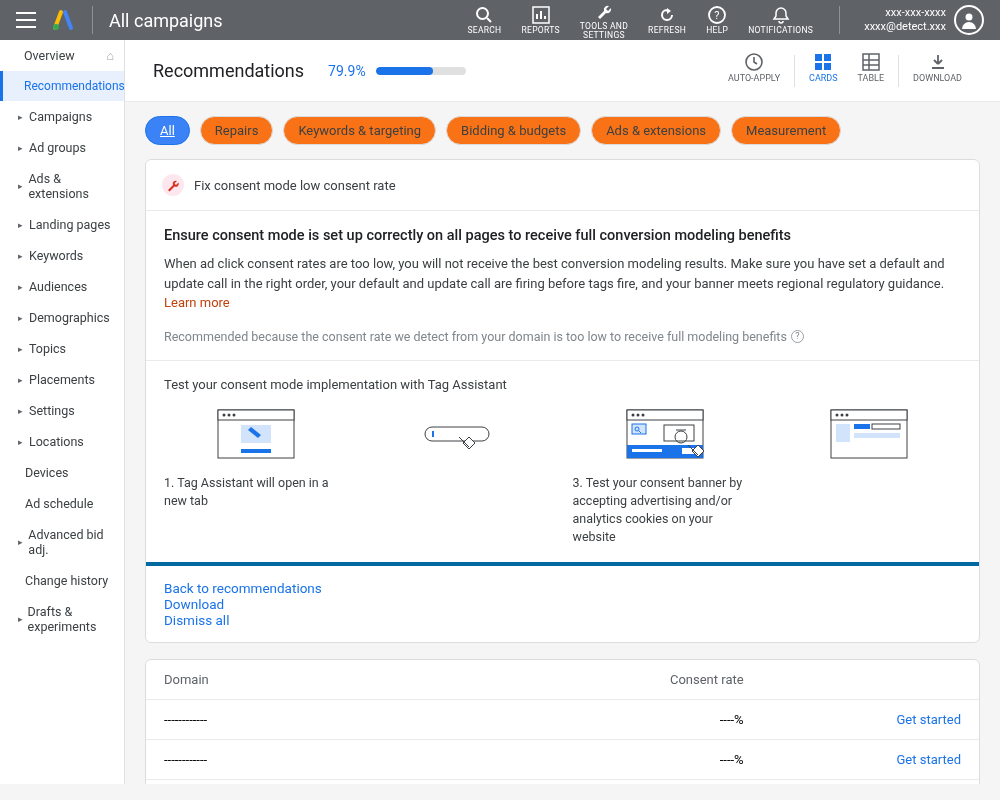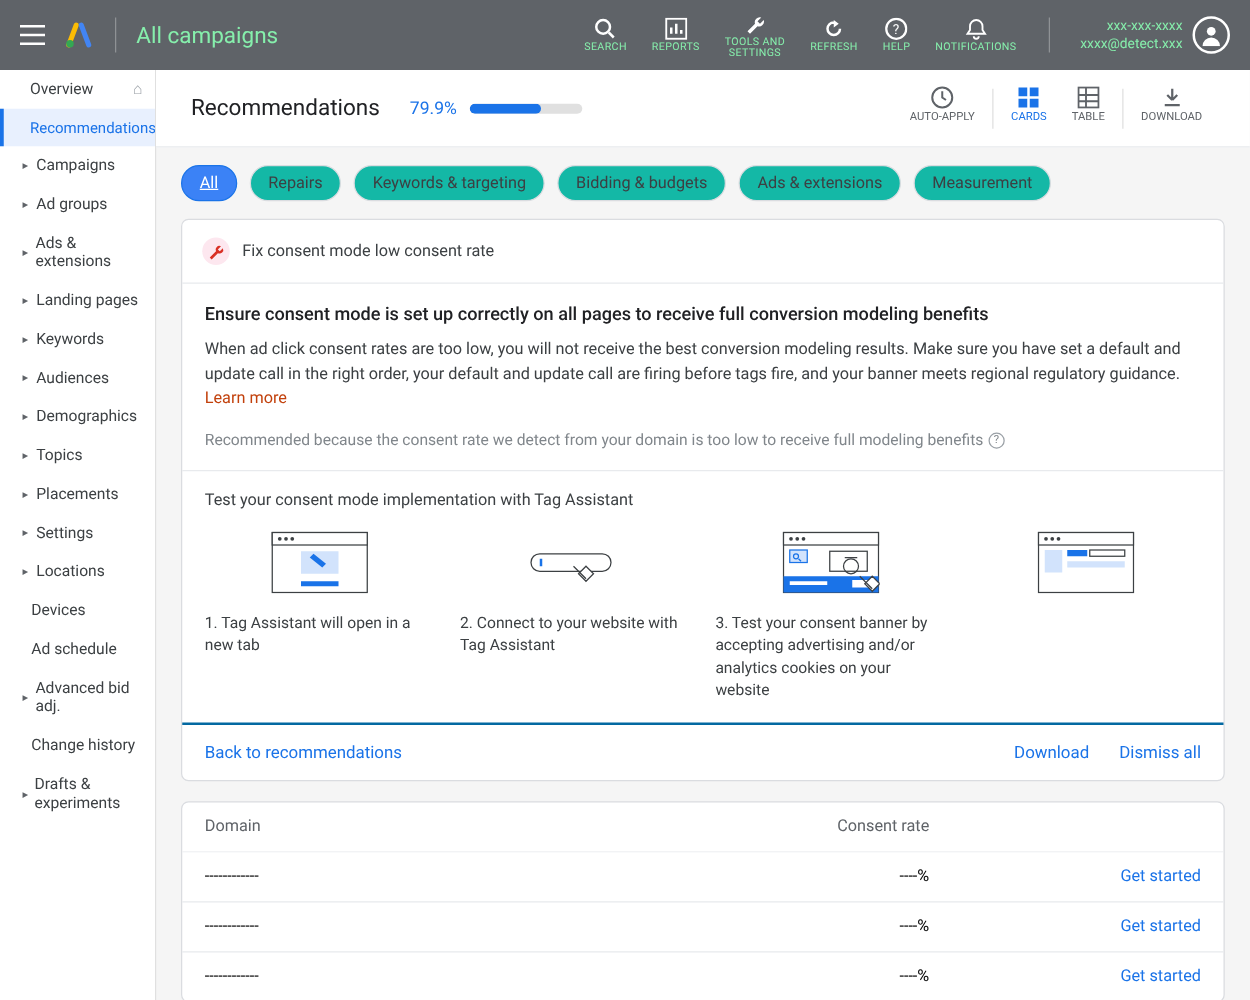--- a/index.html
+++ b/index.html
@@ -1,19 +1,19 @@
 <!DOCTYPE html>
 <html><head>
 <meta charset="utf-8">
 <style>
   * { box-sizing: border-box; margin: 0; padding: 0; font-family: Roboto, Arial, sans-serif; }
   body { background: #f5f5f5; width: 1000px; height: 800px; overflow: hidden; }
 
   
-  .topbar { background: #5f6368; height: 56px; display: flex; align-items: center; color: #86efac; padding: 0 16px 0 12px; }
+  .topbar { background: #5f6368; height: 40px; display: flex; align-items: center; color: #ffffff; padding: 0 16px 0 12px; }
   .hamburger { padding: 4px; }
   .logo { margin-left: 10px; padding: 2px; }
   .vline { width: 1px; height: 28px; background: rgba(255,255,255,0.3); margin: 0 16px; }
   .top-title { font-size: 18px; font-weight: 400; }
   .top-spacer { flex: 1; }
   .top-tool { display: flex; flex-direction: column; align-items: center; justify-content: center; font-size: 8.5px; line-height: 1.1; margin: 0 10px; cursor: pointer; letter-spacing: 0.3px; }
   .top-tool .ico { height: 22px; display: flex; align-items: center; justify-content: center; }
   .acct { display: flex; align-items: center; margin-left: 8px; }
   .acct-text { font-size: 11px; text-align: right; line-height: 14px; margin-right: 8px; }
   .avatar { width: 30px; height: 30px; border: 2px solid #fff; border-radius: 50%; display:flex; align-items:center; justify-content:center; }
@@ -34,40 +34,40 @@
   .progress { width: 90px; height: 8px; background: #e0e0e0; border-radius: 4px; margin-left: 10px; overflow: hidden; }
   .progress .fill { background: #1a73e8; height: 100%; border-radius: 4px; }
   .header-actions { margin-left: auto; display: flex; }
   .ha { display: flex; flex-direction: column; align-items: center; font-size: 9px; color: #5f6368; margin: 0 10px; cursor:pointer; }
   .ha.sel { color: #1a73e8; }
   .ha .ico { height: 22px; display:flex; align-items:center; justify-content:center; }
   .ha-sep { width: 1px; background: #e0e0e0; margin: 4px 4px; height: 32px; }
 
   
   .chips { padding: 14px 20px; display: flex; gap: 10px; }
-  .chip { background: #14b8a6; border: 1px solid #dadce0; border-radius: 16px; padding: 6px 14px; font-size: 13px; color: #3c4043; cursor: pointer; }
+  .chip { background: #f97316; border: 1px solid #dadce0; border-radius: 16px; padding: 6px 14px; font-size: 13px; color: #3c4043; cursor: pointer; }
   .chip.sel { background: #3b82f6; color: #fff; border-color: #1a73e8; text-decoration: underline; }
 
   
   .card { background: #fff; margin: 0 20px 16px; border: 1px solid #dadce0; border-radius: 6px; }
   .card-hdr { padding: 14px 16px; display:flex; align-items:center; border-bottom:1px solid #e8eaed; }
   .wrench-badge { width:22px; height:22px; border-radius:50%; background:#fde7ef; display:flex; align-items:center; justify-content:center; margin-right:10px;}
   .card-body { padding: 16px 18px; border-bottom:1px solid #e8eaed; font-size: 13px; color:#3c4043; }
   .card-body h3 { font-size: 14.5px; font-weight: 500; color:#202124; margin-bottom: 10px; }
   .card-body p { line-height: 1.5; }
   .lm { color:#c2410c; cursor:pointer; }
   .reason { color:#80868b; font-size: 12.5px; margin-top: 16px; display:flex; align-items:center; gap:4px;}
 
   .steps-sec { padding: 16px 18px; }
   .steps-title { font-size: 13px; color:#3c4043; margin-bottom: 16px; }
   .steps { display: flex; gap: 20px; }
   .step { flex: 1; font-size: 12.5px; color:#3c4043; line-height: 1.45; }
   .step-img { height: 52px; display:flex; align-items:center; justify-content:center; margin-bottom:14px; }
 
-  .card-footer { display:flex; padding: 14px 18px; border-top:2px solid #0369a1; }
+  .card-footer { display:flex; padding: 14px 18px; border-top:4px solid #0369a1;flex-direction:column; }
   .link-btn { color:#1a73e8; font-size: 13.5px; cursor:pointer; }
 
   
   .tbl { background:#fff; margin: 0 20px; border:1px solid #dadce0; border-radius:6px; font-size:13px; }
   .tbl-row { display:flex; padding: 12px 18px; border-bottom:1px solid #e8eaed; align-items:center; }
   .tbl-row:last-child { border-bottom:none; }
   .tbl-row.hdr { color:#5f6368; border-top-left-radius: 6px; border-top-right-radius: 6px;}
   .c1 { flex: 2; } .c2 { flex: 2; text-align:right; } .c3 { flex: 1.5; text-align:right; }
   .gs { color:#1a73e8; cursor:pointer; }
 
@@ -325,21 +325,20 @@
           <div>1. Tag Assistant will open in a new tab</div>
         </div>
         <div class="step">
           <div class="step-img">
               <svg width="78" height="50">
                 <rect x="4" y="18" width="64" height="14" rx="7" stroke="#3c4043" fill="#fff"></rect>
                 <path d="M12 22v6" stroke="#1a73e8" stroke-width="2"></path>
                 <path d="M38 28l10 10m0-10l6 6-6 6-6-6z" stroke="#3c4043" fill="#fff"></path>
               </svg>
             </div>
-          <div>2. Connect to your website with Tag Assistant</div>
         </div>
         <div class="step">
           <div class="step-img">
               <svg width="78" height="50">
                 <rect x="1" y="1" width="76" height="48" stroke="#3c4043" fill="#fff"></rect>
                 <rect x="1" y="1" width="76" height="10" stroke="#3c4043" fill="#fff"></rect>
                 <circle cx="7" cy="6" r="1.5" fill="#3c4043"></circle>
                 <circle cx="12" cy="6" r="1.5" fill="#3c4043"></circle>
                 <circle cx="17" cy="6" r="1.5" fill="#3c4043"></circle>
                 <rect x="6" y="15" width="14" height="10" stroke="#1a73e8" fill="#d2e3fc"></rect>

